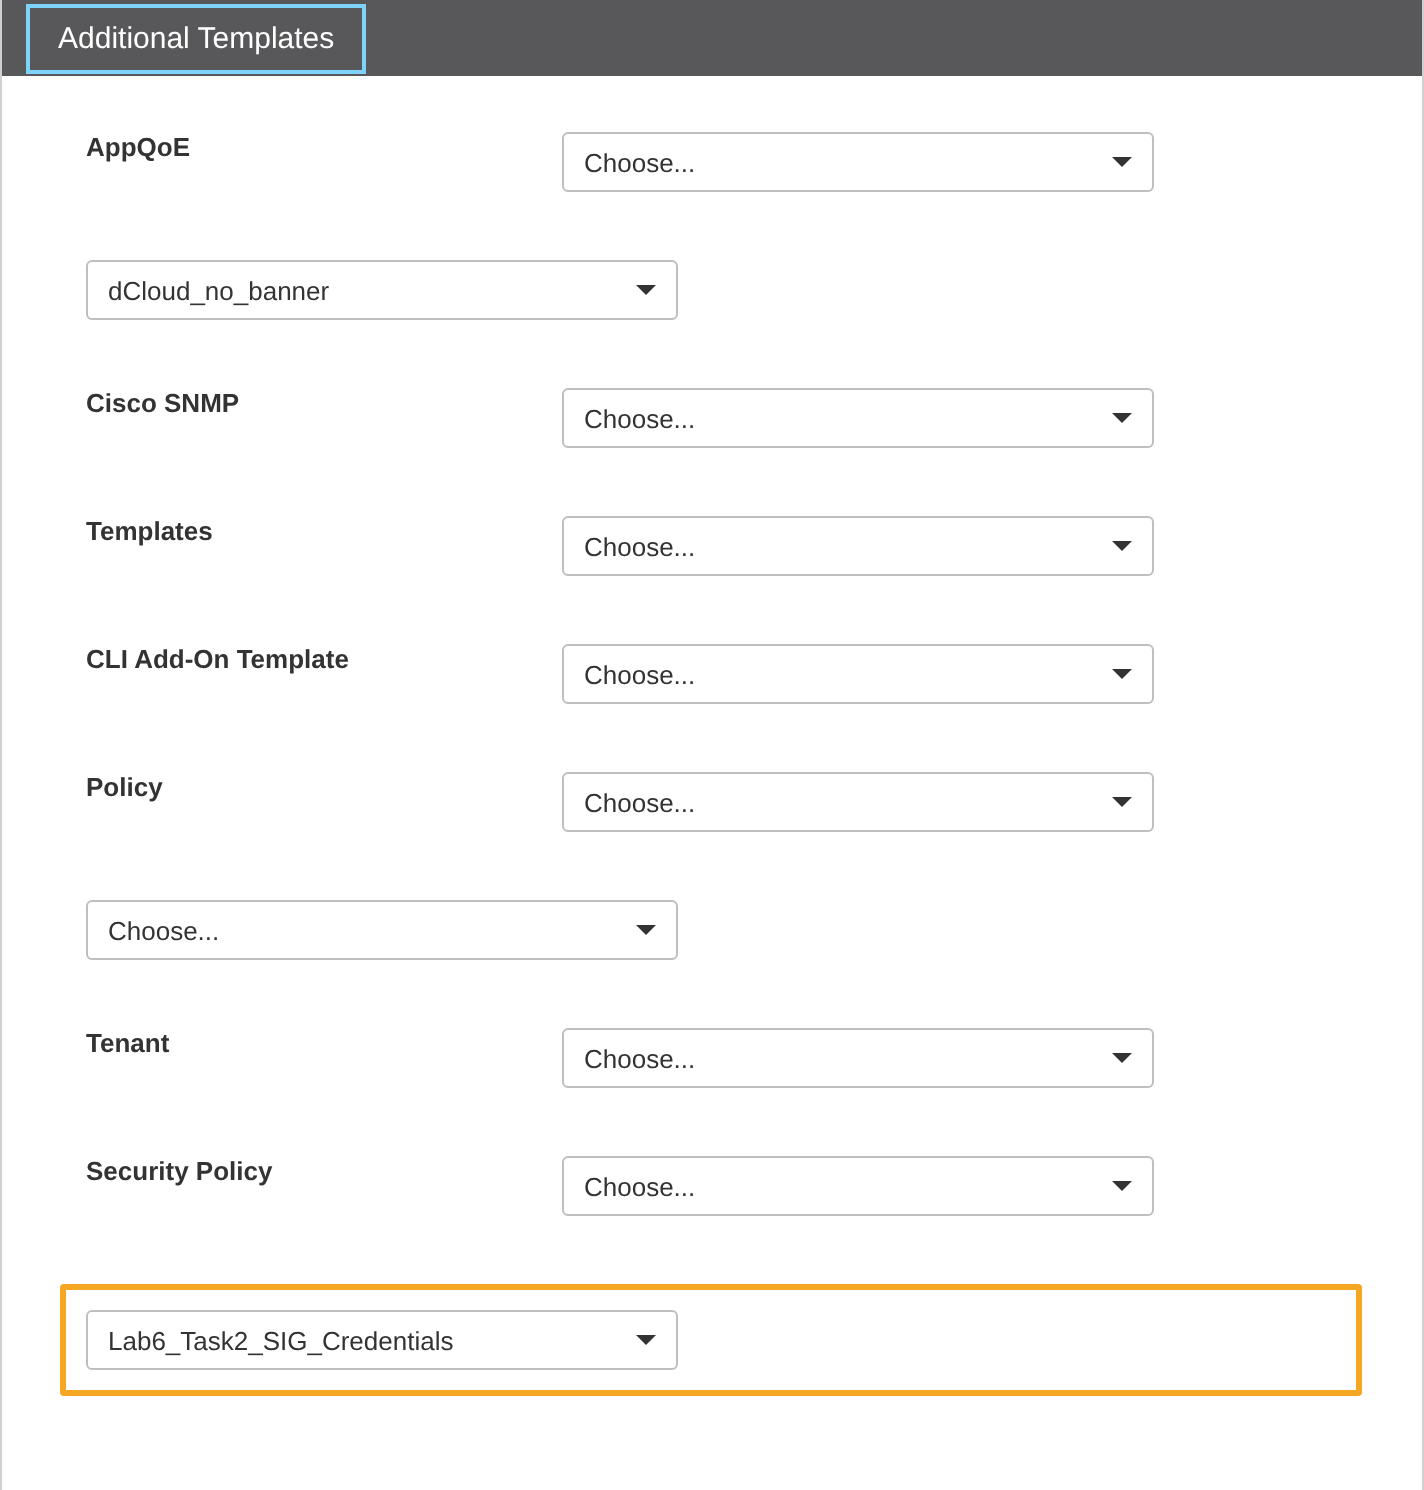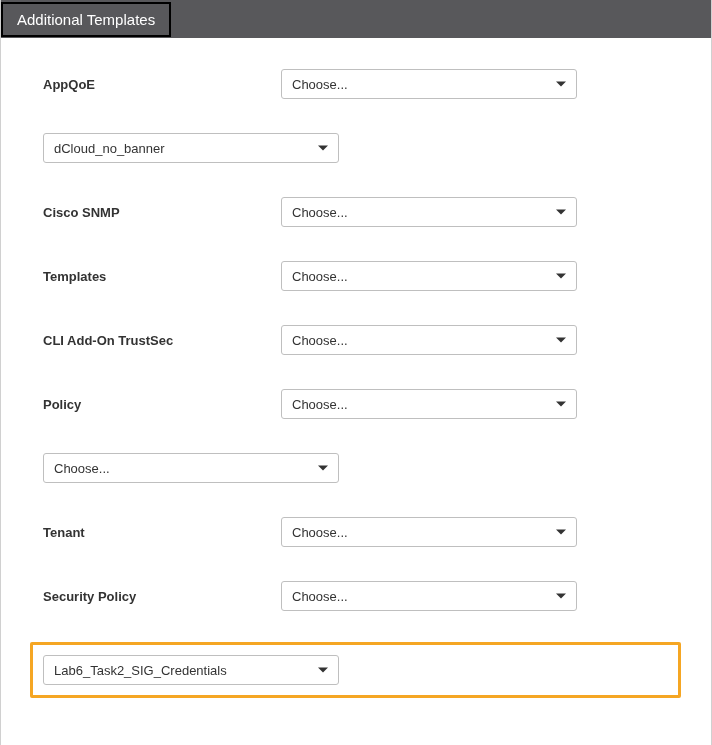--- a/index.html
+++ b/index.html
@@ -24,29 +24,30 @@
     .header-bar {
       background: #58585b;
       height: 38px;
       display: flex;
       align-items: center;
     }
     .header-title {
       color: #ffffff;
       font-size: 15px;
       padding: 7px 14px;
-      border: 2px solid #000000;
+      border: 2px solid #7dd3fc;
+      margin-left: 12px;
       font-weight: 400;
     }
     .form-body {
       padding: 28px 0 0 42px;
     }
     .form-row {
       display: flex;
-      align-items: center;
+      align-items: flex-start;
       height: 36px;
       margin-bottom: 28px;
     }
     .form-label {
       width: 238px;
       font-size: 13px;
       font-weight: 700;
       color: #333333;
     }
     .select-wrapper {
@@ -157,21 +158,21 @@
       <div class="form-label">Templates</div>
       <div class="select-wrapper">
         <div class="select-box">
           <span class="select-text">Choose...</span>
           <span class="caret"></span>
         </div>
       </div>
     </div>
 
     <div class="form-row">
-      <div class="form-label">CLI Add-On TrustSec</div>
+      <div class="form-label">CLI Add-On Template</div>
       <div class="select-wrapper">
         <div class="select-box">
           <span class="select-text">Choose...</span>
           <span class="caret"></span>
         </div>
       </div>
     </div>
 
     <div class="form-row">
       <div class="form-label">Policy</div>

